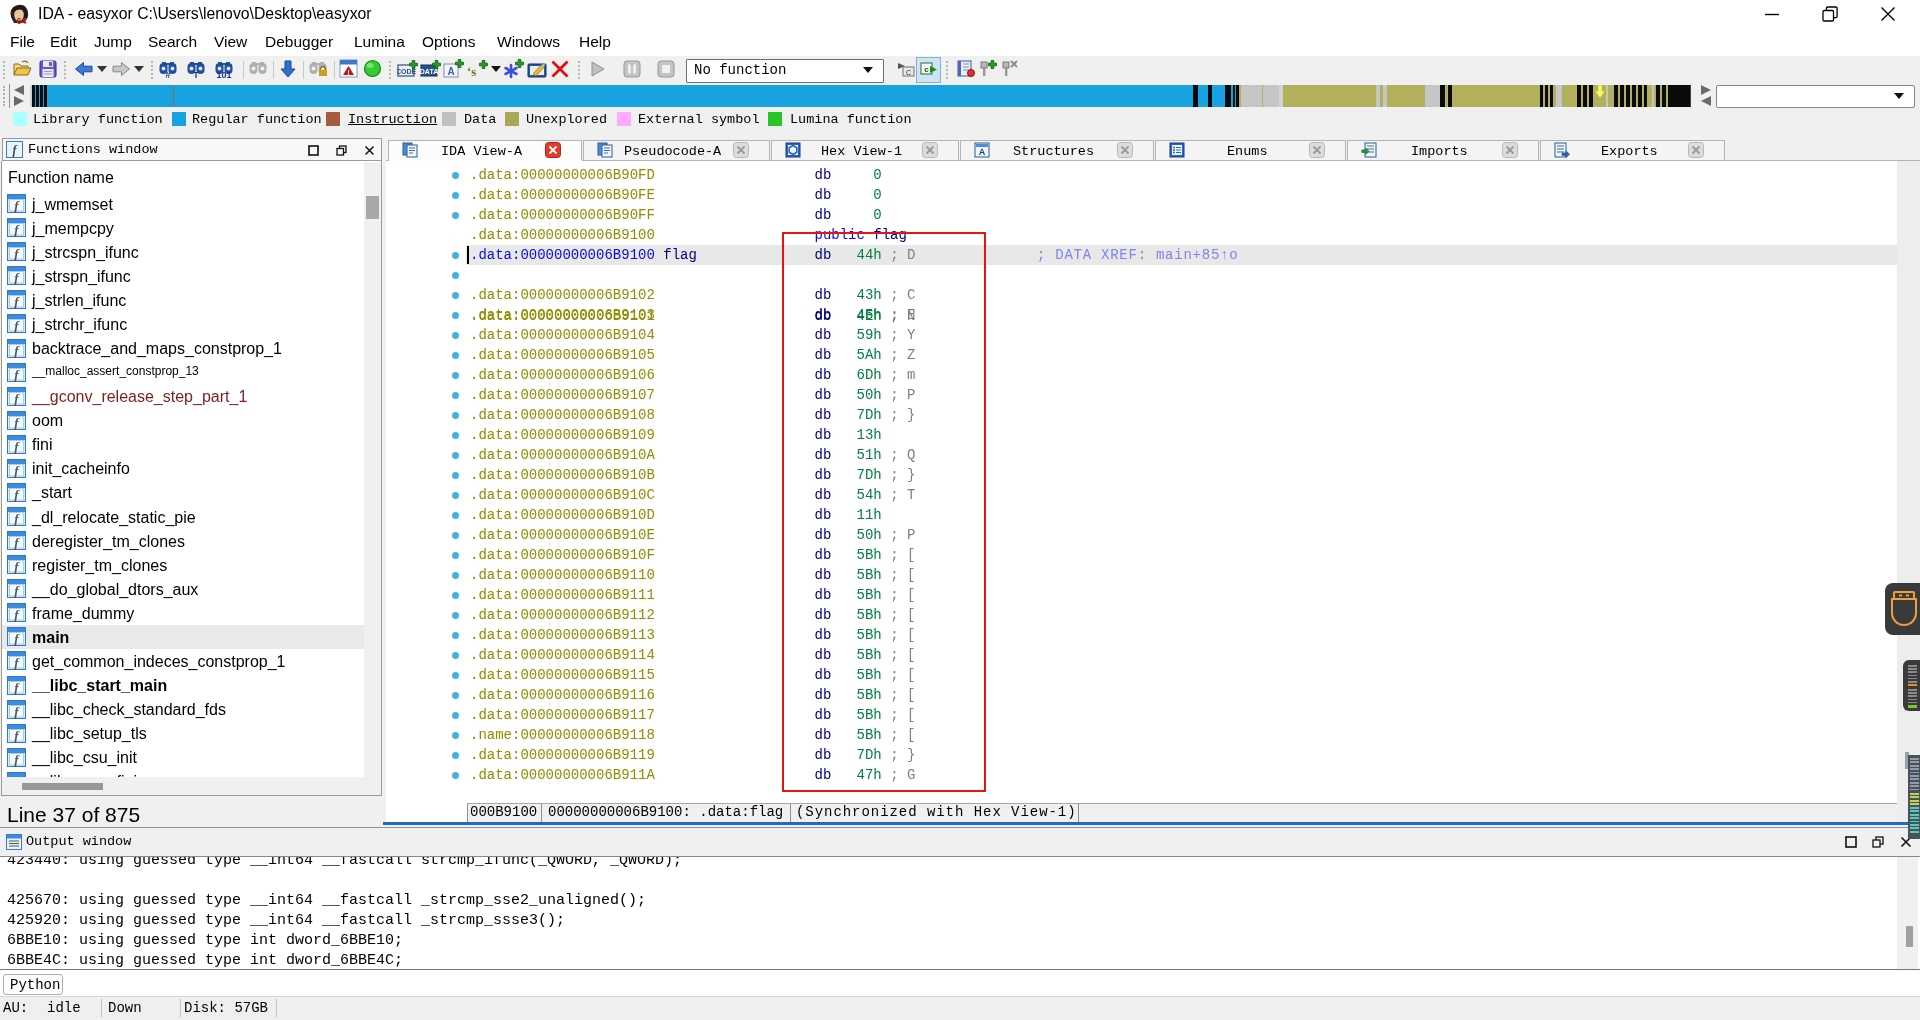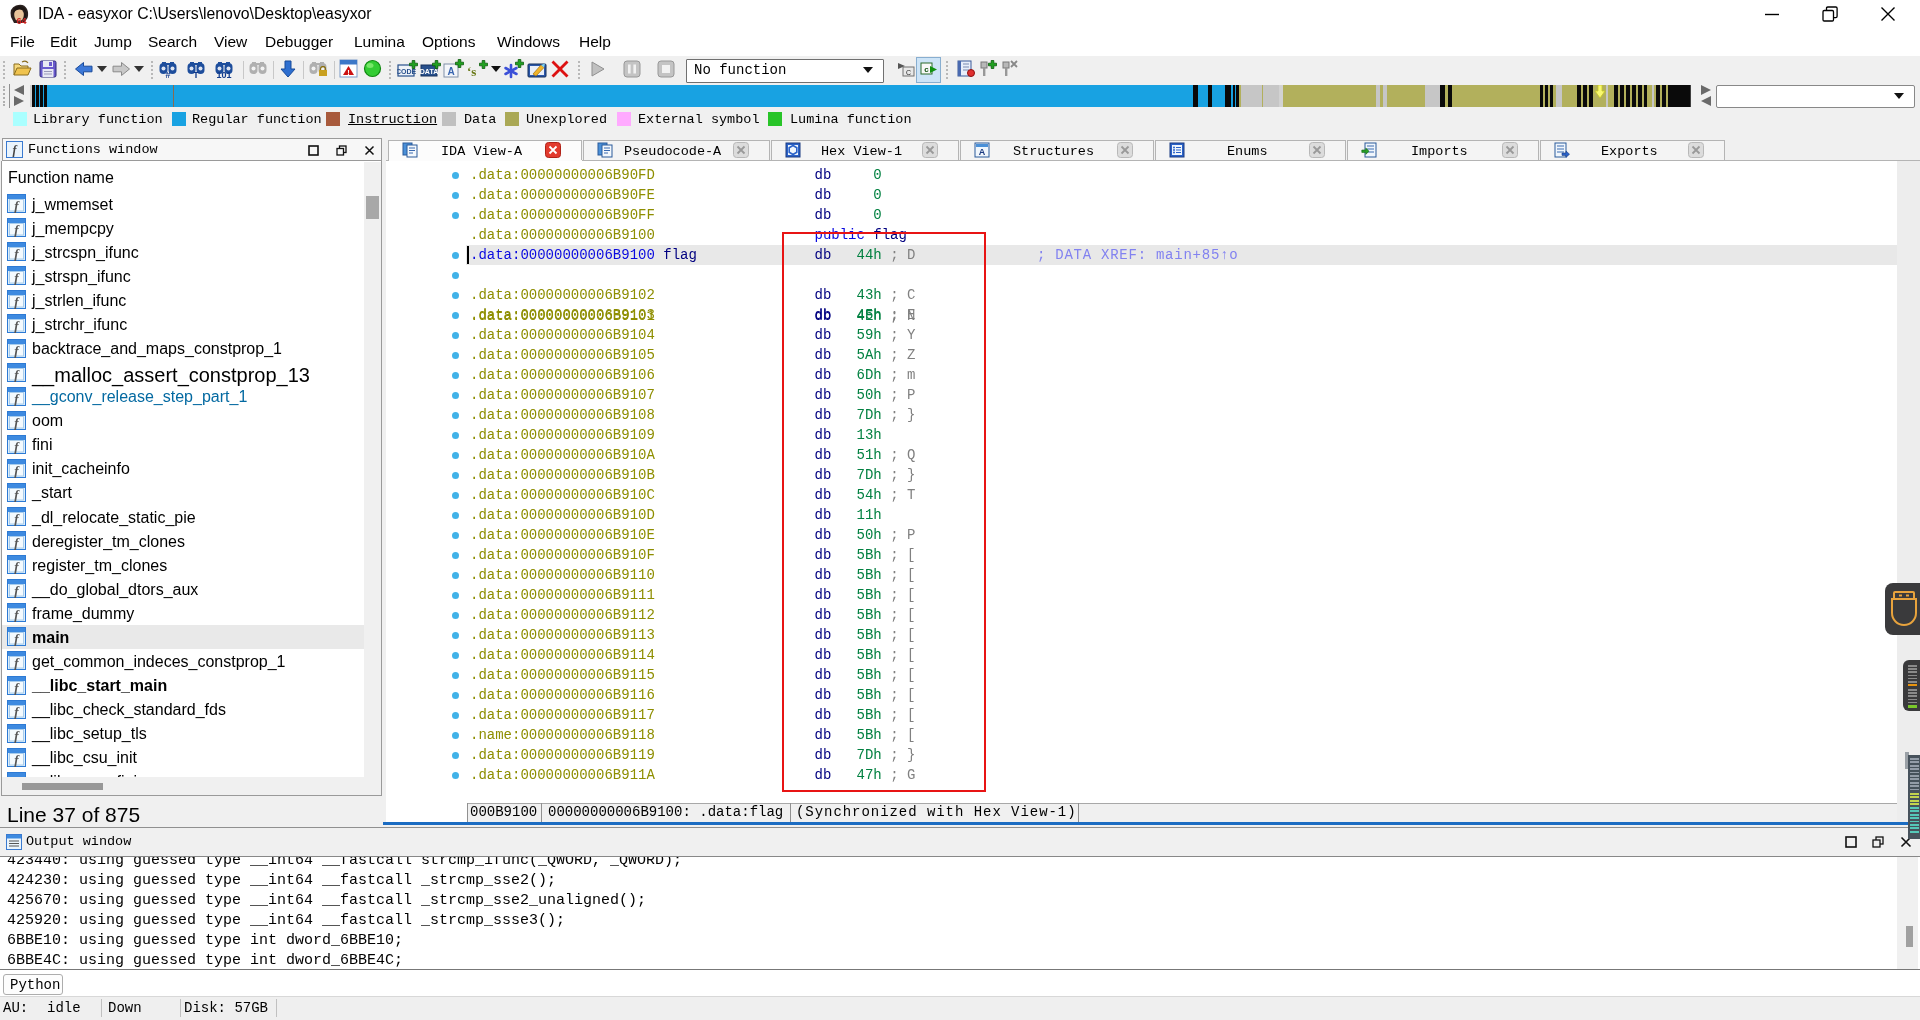--- a/index.html
+++ b/index.html
@@ -496,28 +496,28 @@
  <rect x="2.5" y="5.5" width="14" height="11.5" fill="#f4fafe" stroke="#9ac4e8" stroke-width="0.8"></rect>
  <text x="9.5" y="15.5" font-size="13" font-style="italic" font-weight="bold" fill="#555" text-anchor="middle" font-family="Liberation Serif">f</text>
 </svg>
 <div class="abs" style="left:30px;top:178.0px;font-size:16px;font-weight:normal;color:#000;">backtrace_and_maps_constprop_1</div>
 <svg class="abs" style="left:5px;top:200.6px" width="19" height="19" viewBox="0 0 19 19">
  <rect x="0.5" y="0.5" width="18" height="18" fill="#ddeefb" stroke="#2d7ad4"></rect>
  <rect x="1" y="1" width="17" height="4" fill="#3d8ae0"></rect>
  <rect x="2.5" y="5.5" width="14" height="11.5" fill="#f4fafe" stroke="#9ac4e8" stroke-width="0.8"></rect>
  <text x="9.5" y="15.5" font-size="13" font-style="italic" font-weight="bold" fill="#555" text-anchor="middle" font-family="Liberation Serif">f</text>
 </svg>
-<div class="abs" style="left:30px;top:202.1px;font-size:20px;font-weight:normal;color:#000;">__malloc_assert_constprop_13</div>
+<div class="abs" style="left:30px;top:202.1px;font-size:12px;font-weight:normal;color:#000;">__malloc_assert_constprop_13</div>
 <svg class="abs" style="left:5px;top:224.7px" width="19" height="19" viewBox="0 0 19 19">
  <rect x="0.5" y="0.5" width="18" height="18" fill="#ddeefb" stroke="#2d7ad4"></rect>
  <rect x="1" y="1" width="17" height="4" fill="#3d8ae0"></rect>
  <rect x="2.5" y="5.5" width="14" height="11.5" fill="#f4fafe" stroke="#9ac4e8" stroke-width="0.8"></rect>
  <text x="9.5" y="15.5" font-size="13" font-style="italic" font-weight="bold" fill="#555" text-anchor="middle" font-family="Liberation Serif">f</text>
 </svg>
-<div class="abs" style="left:30px;top:226.2px;font-size:16px;font-weight:normal;color:#0369a1;">__gconv_release_step_part_1</div>
+<div class="abs" style="left:30px;top:226.2px;font-size:16px;font-weight:normal;color:#7f1d1d;">__gconv_release_step_part_1</div>
 <svg class="abs" style="left:5px;top:248.7px" width="19" height="19" viewBox="0 0 19 19">
  <rect x="0.5" y="0.5" width="18" height="18" fill="#ddeefb" stroke="#2d7ad4"></rect>
  <rect x="1" y="1" width="17" height="4" fill="#3d8ae0"></rect>
  <rect x="2.5" y="5.5" width="14" height="11.5" fill="#f4fafe" stroke="#9ac4e8" stroke-width="0.8"></rect>
  <text x="9.5" y="15.5" font-size="13" font-style="italic" font-weight="bold" fill="#555" text-anchor="middle" font-family="Liberation Serif">f</text>
 </svg>
 <div class="abs" style="left:30px;top:250.2px;font-size:16px;font-weight:normal;color:#000;">oom</div>
 <svg class="abs" style="left:5px;top:272.8px" width="19" height="19" viewBox="0 0 19 19">
  <rect x="0.5" y="0.5" width="18" height="18" fill="#ddeefb" stroke="#2d7ad4"></rect>
  <rect x="1" y="1" width="17" height="4" fill="#3d8ae0"></rect>
@@ -721,21 +721,20 @@
   </svg>
 <svg class="abs" style="left:1872px;top:836px" width="12" height="12">
     <rect x="4" y="1" width="7" height="7" fill="none" stroke="#111" stroke-width="1.3"></rect>
     <rect x="1" y="4" width="7" height="7" fill="#f0f0f0" stroke="#111" stroke-width="1.3"></rect>
   </svg>
 <svg class="abs" style="left:1900px;top:836px" width="12" height="12">
     <path d="M1.5 1.5 L10.5 10.5 M10.5 1.5 L1.5 10.5" stroke="#111" stroke-width="1.6"></path>
   </svg>
 <div class="abs" style="left:0;top:856px;width:1920px;height:114px;background:#ffffff;border-top:1px solid #888;border-bottom:1px solid #777;box-sizing:border-box;overflow:hidden;">
 <div class="abs mono pre" style="left:7px;top:-6px;height:20px;line-height:20px;font-size:15px;color:#000;">423440: using guessed type __int64 __fastcall strcmp_ifunc(_QWORD, _QWORD);</div>
-<div class="abs mono pre" style="left:7px;top:14px;height:20px;line-height:20px;font-size:15px;color:#000;">424230: using guessed type __int64 __fastcall _strcmp_sse2();</div>
 <div class="abs mono pre" style="left:7px;top:34px;height:20px;line-height:20px;font-size:15px;color:#000;">425670: using guessed type __int64 __fastcall _strcmp_sse2_unaligned();</div>
 <div class="abs mono pre" style="left:7px;top:54px;height:20px;line-height:20px;font-size:15px;color:#000;">425920: using guessed type __int64 __fastcall _strcmp_ssse3();</div>
 <div class="abs mono pre" style="left:7px;top:74px;height:20px;line-height:20px;font-size:15px;color:#000;">6BBE10: using guessed type int dword_6BBE10;</div>
 <div class="abs mono pre" style="left:7px;top:94px;height:20px;line-height:20px;font-size:15px;color:#000;">6BBE4C: using guessed type int dword_6BBE4C;</div>
 </div>
 <div class="abs" style="left:1897px;top:857px;width:21px;height:112px;background:#f0f0f0;"></div>
 <div class="abs" style="left:1906px;top:926px;width:7px;height:21px;background:#a0a0a0;"></div>
 <div class="abs" style="left:0;top:970px;width:1920px;height:26px;background:#ffffff;"></div>
 <div class="abs" style="left:3px;top:974px;width:60px;height:21px;background:#fdfdfd;border:1px solid #adadad;border-radius:3px;box-sizing:border-box;"></div>
 <div class="abs mono" style="left:10px;top:977px;font-size:14px;">Python</div>

